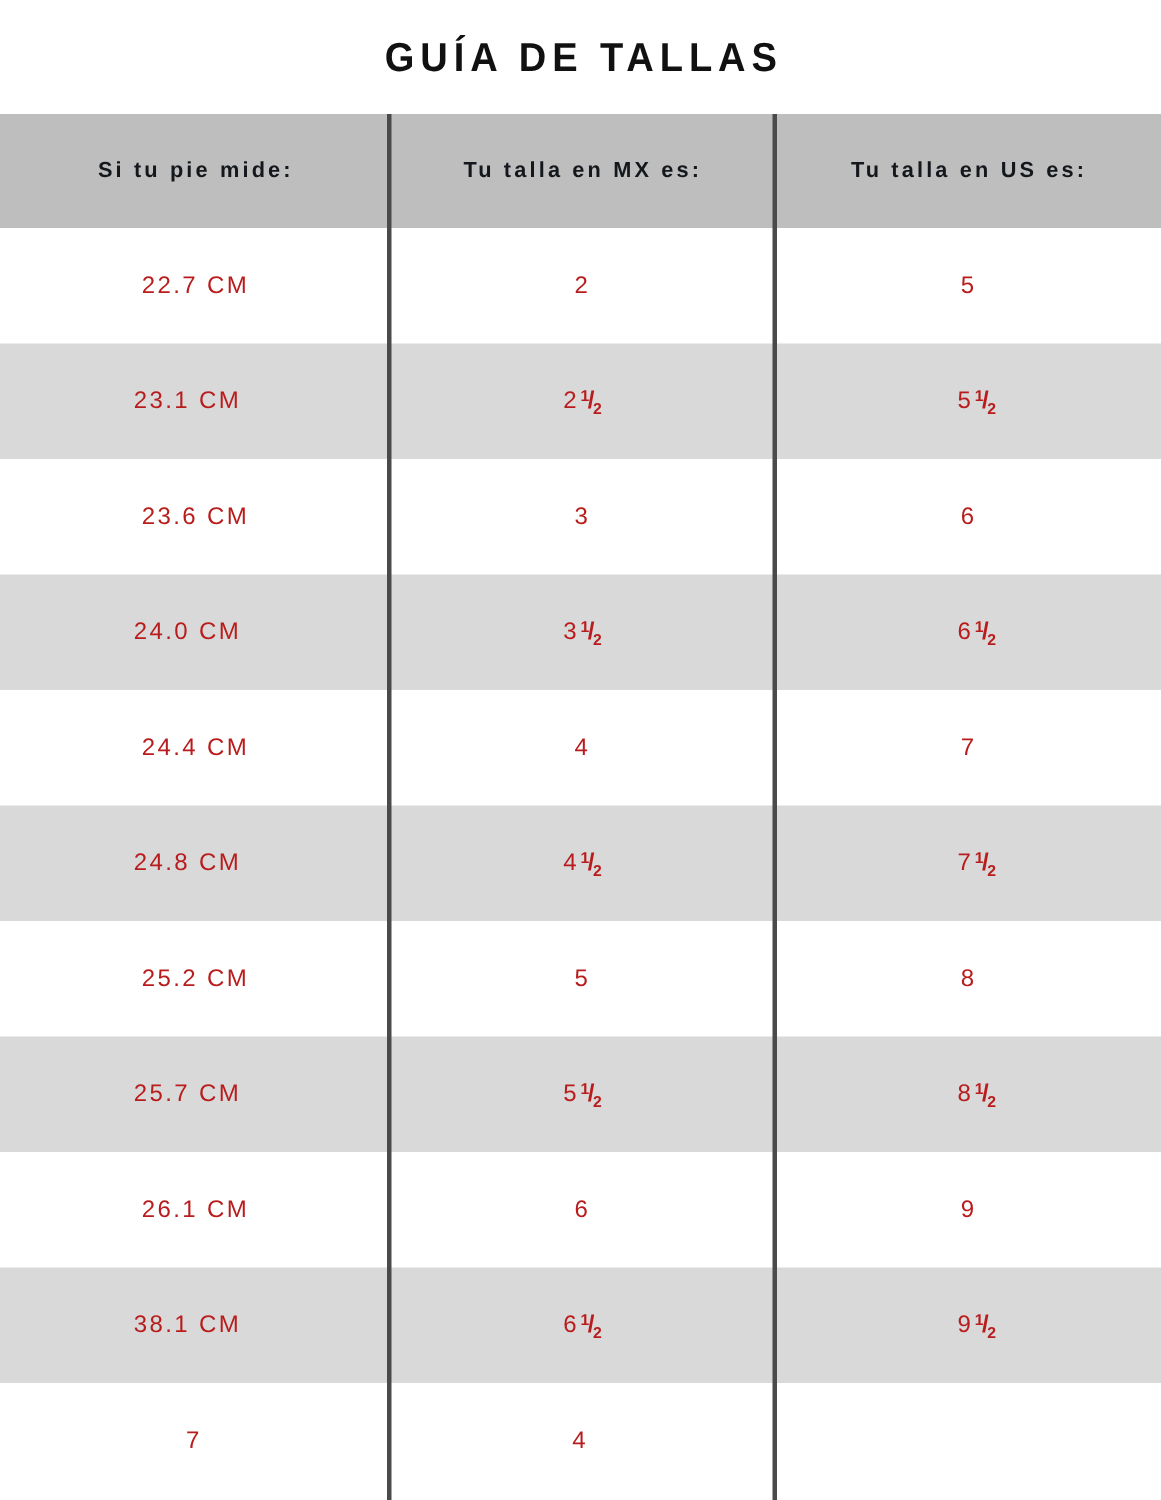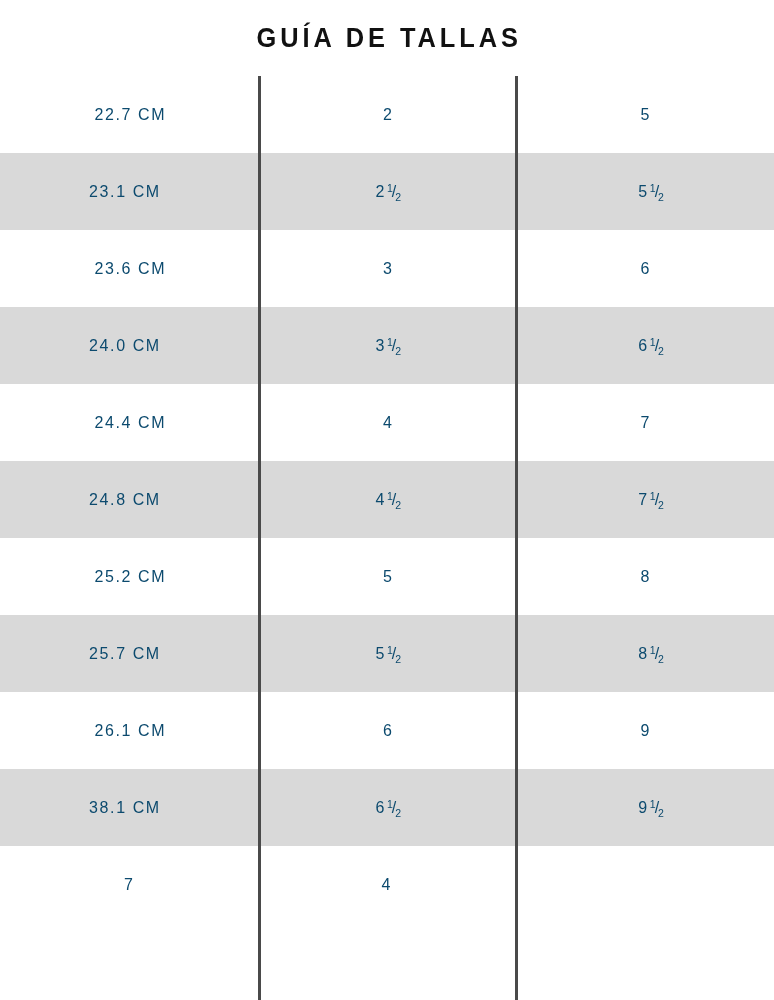--- a/index.html
+++ b/index.html
@@ -88,33 +88,34 @@
     font-weight: 700;
     color: #14181c;
     letter-spacing: 2.1px;
     text-indent: 2.1px;
     white-space: nowrap;
   }
 
   .data-cell {
     font-size: 16px;
     font-weight: 400;
-    color: #0c4a6e;
+    color: #b91c1c;
     letter-spacing: 1.6px;
     text-indent: 1.6px;
     white-space: nowrap;
   }
 
   
   .frac {
     display: inline-block;
     position: relative;
     margin-left: 1px;
     letter-spacing: 0;
     text-indent: 0;
+    font-weight: bold;
   }
   .frac .num {
     font-size: 10.5px;
     position: relative;
     top: -5px;
     letter-spacing: 0;
   }
   .frac .slash {
     font-size: 16px;
     letter-spacing: 0;
@@ -142,20 +143,25 @@
 <body>
 
 <div class="page">
 
   <div class="title-area">
     <div class="title">GUÍA DE TALLAS</div>
   </div>
 
   <div class="table">
 
+    <div class="row head-row">
+      <div class="cell col-0 head-cell">Si tu pie mide:</div>
+      <div class="cell col-1 head-cell">Tu talla en MX es:</div>
+      <div class="cell col-2 head-cell">Tu talla en US es:</div>
+    </div>
 
     <div id="rows-container">
         <div class="row data-row light">
           <div class="cell col-0 data-cell">22.7 CM</div>
           <div class="cell col-1 data-cell">
             <span>2</span>
           </div>
           <div class="cell col-2 data-cell">
             <span>5</span>
           </div>

